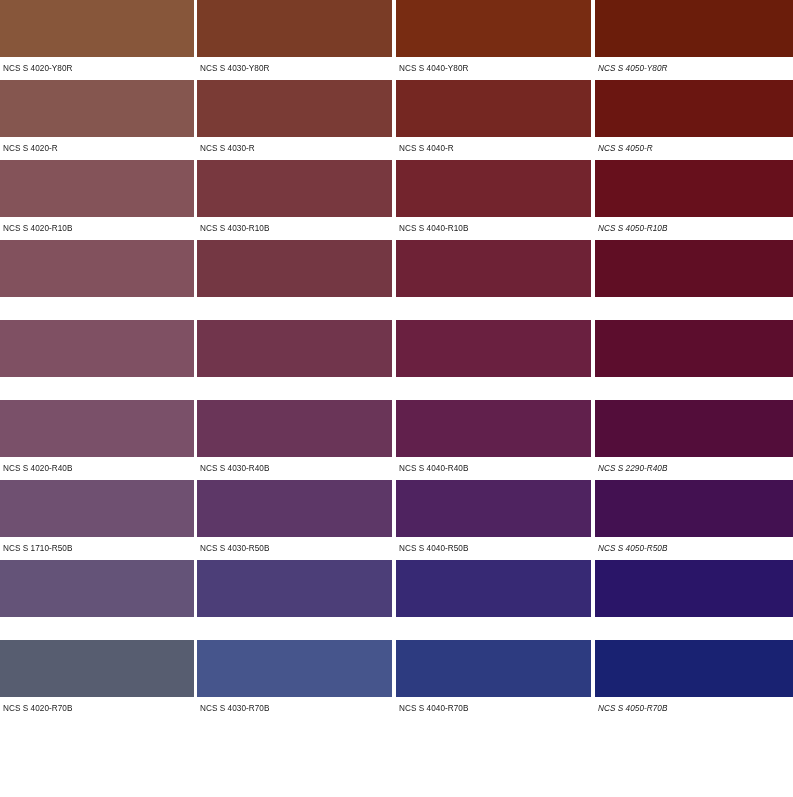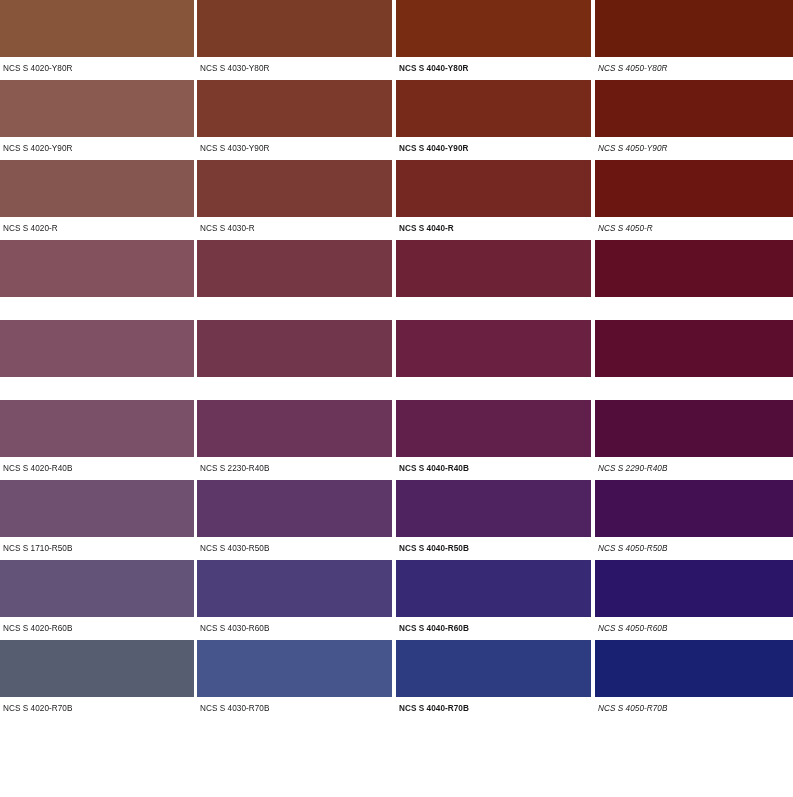--- a/index.html
+++ b/index.html
@@ -48,21 +48,21 @@
     font-size: 8.2px;
     line-height: 10px;
     color: #1a1a1a;
     letter-spacing: 0.05px;
     white-space: nowrap;
     font-family: "Liberation Sans", sans-serif;
     padding-left: 3px;
   }
   .label.c0 { width: 197px; }
   .label.c1 { width: 199px; }
-  .label.c2 { width: 199px; font-weight: bold; }
+  .label.c2 { width: 199px; }
   .label.c3 { width: 198px; font-style: italic; }
   
   .swatch-row.last .swatch-cells { height: 57px; }
 </style>
 </head>
 <body>
 
 <div id="chart">
     <div class="swatch-row">
       <div class="swatch-cells">
@@ -73,44 +73,44 @@
       </div>
       <div class="label-strip">
         <div class="label c0">NCS S 4020-Y80R</div>
         <div class="label c1">NCS S 4030-Y80R</div>
         <div class="label c2">NCS S 4040-Y80R</div>
         <div class="label c3">NCS S 4050-Y80R</div>
       </div>
     </div>
     <div class="swatch-row">
       <div class="swatch-cells">
-        <div class="cell c0" title="NCS S 4020-Y90R" style="background: rgb(138, 89, 80);"></div>
-        <div class="cell c1" title="NCS S 4030-Y90R" style="background: rgb(124, 58, 45);"></div>
-        <div class="cell c2" title="NCS S 4040-Y90R" style="background: rgb(119, 41, 26);"></div>
-        <div class="cell c3" title="NCS S 4050-Y90R" style="background: rgb(108, 26, 15);"></div>
-      </div>
-      <div class="label-strip">
-        <div class="label c0">NCS S 4020-Y90R</div>
-        <div class="label c1">NCS S 4030-Y90R</div>
-        <div class="label c2">NCS S 4040-Y90R</div>
-        <div class="label c3">NCS S 4050-Y90R</div>
-      </div>
-    </div>
-    <div class="swatch-row">
-      <div class="swatch-cells">
         <div class="cell c0" title="NCS S 4020-R" style="background: rgb(133, 86, 79);"></div>
         <div class="cell c1" title="NCS S 4030-R" style="background: rgb(122, 59, 53);"></div>
         <div class="cell c2" title="NCS S 4040-R" style="background: rgb(117, 39, 34);"></div>
         <div class="cell c3" title="NCS S 4050-R" style="background: rgb(107, 22, 17);"></div>
       </div>
       <div class="label-strip">
         <div class="label c0">NCS S 4020-R</div>
         <div class="label c1">NCS S 4030-R</div>
         <div class="label c2">NCS S 4040-R</div>
         <div class="label c3">NCS S 4050-R</div>
+      </div>
+    </div>
+    <div class="swatch-row">
+      <div class="swatch-cells">
+        <div class="cell c0" title="NCS S 4020-R10B" style="background: rgb(132, 83, 89);"></div>
+        <div class="cell c1" title="NCS S 4030-R10B" style="background: rgb(120, 56, 63);"></div>
+        <div class="cell c2" title="NCS S 4040-R10B" style="background: rgb(115, 36, 45);"></div>
+        <div class="cell c3" title="NCS S 4050-R10B" style="background: rgb(103, 16, 28);"></div>
+      </div>
+      <div class="label-strip">
+        <div class="label c0">NCS S 4020-R10B</div>
+        <div class="label c1">NCS S 4030-R10B</div>
+        <div class="label c2">NCS S 4040-R10B</div>
+        <div class="label c3">NCS S 4050-R10B</div>
       </div>
     </div>
     <div class="swatch-row">
       <div class="swatch-cells">
         <div class="cell c0" title="NCS S 4020-R20B" style="background: rgb(130, 81, 93);"></div>
         <div class="cell c1" title="NCS S 4030-R20B" style="background: rgb(116, 55, 67);"></div>
         <div class="cell c2" title="NCS S 4040-R20B" style="background: rgb(110, 34, 54);"></div>
         <div class="cell c3" title="NCS S 4050-R20B" style="background: rgb(96, 14, 36);"></div>
       </div>
     </div>
@@ -124,21 +124,21 @@
     </div>
     <div class="swatch-row">
       <div class="swatch-cells">
         <div class="cell c0" title="NCS S 4020-R40B" style="background: rgb(122, 80, 105);"></div>
         <div class="cell c1" title="NCS S 4030-R40B" style="background: rgb(106, 53, 88);"></div>
         <div class="cell c2" title="NCS S 4040-R40B" style="background: rgb(97, 32, 76);"></div>
         <div class="cell c3" title="NCS S 4050-R40B" style="background: rgb(83, 13, 58);"></div>
       </div>
       <div class="label-strip">
         <div class="label c0">NCS S 4020-R40B</div>
-        <div class="label c1">NCS S 2230-R40B</div>
+        <div class="label c1">NCS S 4030-R40B</div>
         <div class="label c2">NCS S 4040-R40B</div>
         <div class="label c3">NCS S 2290-R40B</div>
       </div>
     </div>
     <div class="swatch-row">
       <div class="swatch-cells">
         <div class="cell c0" title="NCS S 4020-R50B" style="background: rgb(111, 80, 113);"></div>
         <div class="cell c1" title="NCS S 4030-R50B" style="background: rgb(93, 55, 103);"></div>
         <div class="cell c2" title="NCS S 4040-R50B" style="background: rgb(79, 35, 96);"></div>
         <div class="cell c3" title="NCS S 4050-R50B" style="background: rgb(67, 17, 81);"></div>
@@ -150,26 +150,20 @@
         <div class="label c3">NCS S 4050-R50B</div>
       </div>
     </div>
     <div class="swatch-row">
       <div class="swatch-cells">
         <div class="cell c0" title="NCS S 4020-R60B" style="background: rgb(100, 83, 120);"></div>
         <div class="cell c1" title="NCS S 4030-R60B" style="background: rgb(76, 62, 120);"></div>
         <div class="cell c2" title="NCS S 4040-R60B" style="background: rgb(55, 41, 116);"></div>
         <div class="cell c3" title="NCS S 4050-R60B" style="background: rgb(42, 21, 104);"></div>
       </div>
-      <div class="label-strip">
-        <div class="label c0">NCS S 4020-R60B</div>
-        <div class="label c1">NCS S 4030-R60B</div>
-        <div class="label c2">NCS S 4040-R60B</div>
-        <div class="label c3">NCS S 4050-R60B</div>
-      </div>
     </div>
     <div class="swatch-row last">
       <div class="swatch-cells">
         <div class="cell c0" title="NCS S 4020-R70B" style="background: rgb(87, 93, 112);"></div>
         <div class="cell c1" title="NCS S 4030-R70B" style="background: rgb(70, 85, 140);"></div>
         <div class="cell c2" title="NCS S 4040-R70B" style="background: rgb(45, 59, 128);"></div>
         <div class="cell c3" title="NCS S 4050-R70B" style="background: rgb(25, 34, 114);"></div>
       </div>
       <div class="label-strip">
         <div class="label c0">NCS S 4020-R70B</div>

